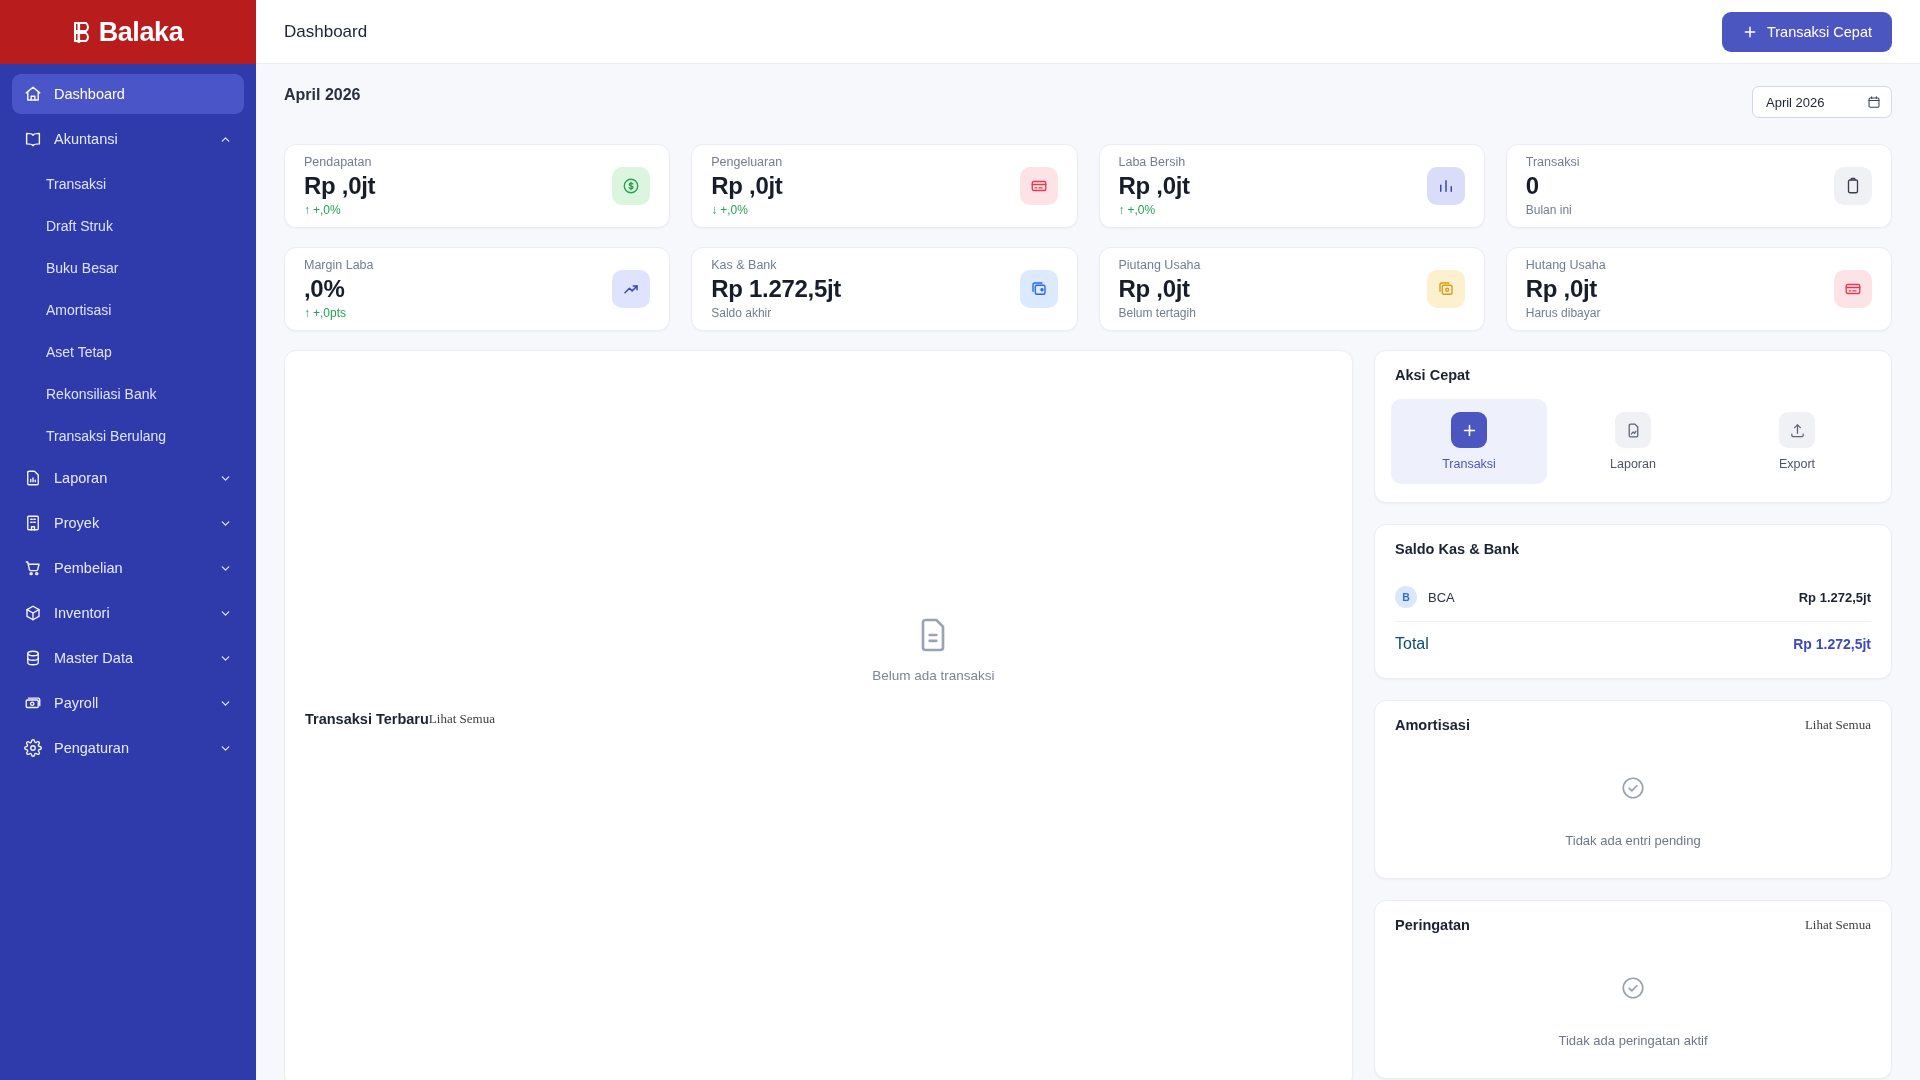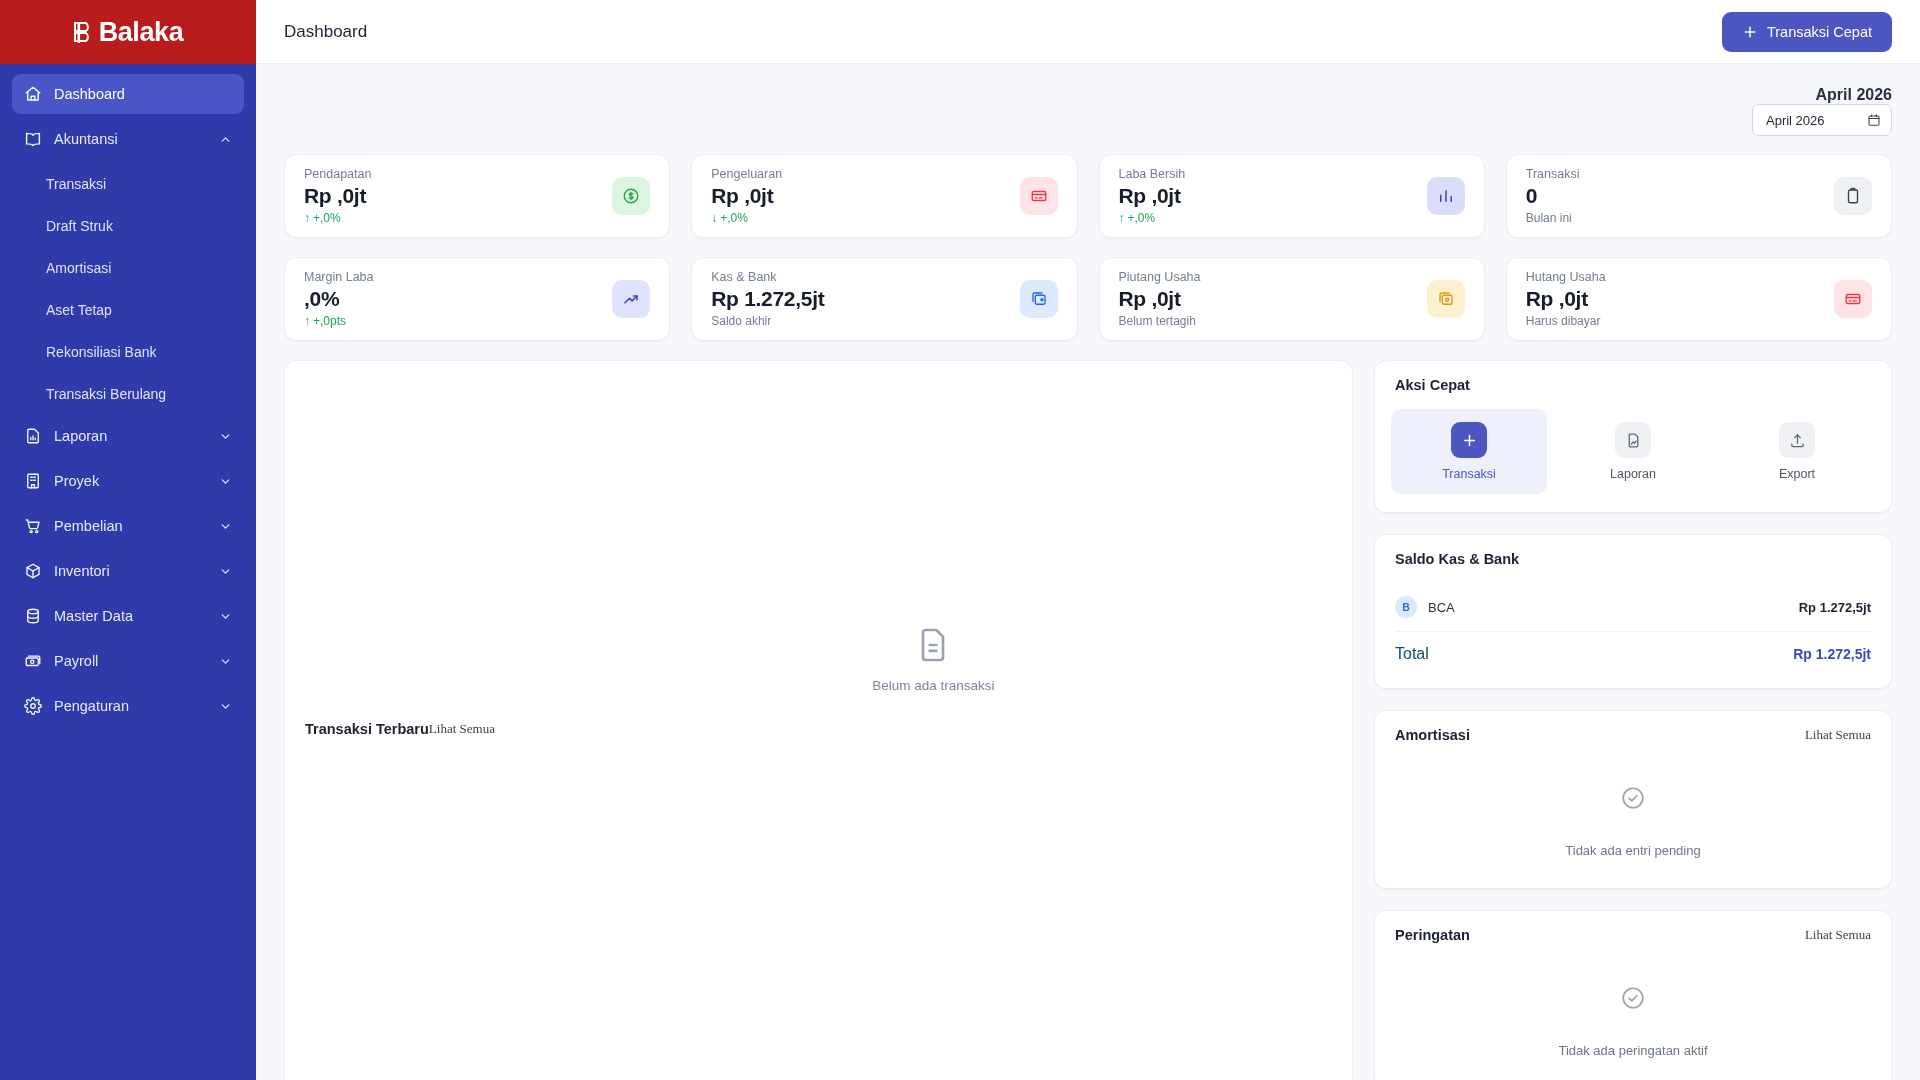--- a/index.html
+++ b/index.html
@@ -56,23 +56,22 @@
     display: inline-flex; align-items: center; gap: 9px;
     height: 40px; padding: 0 20px; border-radius: 9px;
     background: #4c56c0; color: #fff; font-size: 14.5px; font-weight: 500;
     border: none; cursor: pointer;
   }
   .btn-primary svg { width: 16px; height: 16px; }
 
   .content { flex: 1 1 auto; overflow: hidden; padding: 22px 28px 0 28px; }
 
   .content-head {
-    display: flex; align-items: flex-end; justify-content: space-between;
-    margin-bottom: 18px;
-    flex-direction: column;
+    display: flex; align-items: flex-start; justify-content: space-between;
+    margin-bottom: 26px;
   }
   .month-label { font-size: 16px; font-weight: 700; color: #2a3040; }
   .month-picker {
     display: flex; align-items: center; justify-content: space-between; gap: 14px;
     height: 32px; padding: 0 10px 0 13px; min-width: 140px;
     border: 1px solid #d3d7e2; border-radius: 7px; background: #fff;
     font-size: 13px; color: #1e2433; cursor: pointer;
   }
   .month-picker svg { width: 14px; height: 14px; flex:0 0 14px; }
 
@@ -82,21 +81,21 @@
     gap: 21px; margin-bottom: 19px;
   }
   .kpi-card {
     background: #fff; border: 1px solid #ebedf3; border-radius: 12px;
     padding: 17px 19px; height: 84px;
     display: flex; align-items: center; justify-content: space-between;
     box-shadow: 0 1px 2px rgba(20,25,60,.04);
   }
   .kpi-txt { min-width: 0; }
   .kpi-label { font-size: 12.5px; color: #737d91; margin-bottom: 3px; white-space: nowrap; }
-  .kpi-value { font-size: 21px; font-weight: 700; color: #181d2b; letter-spacing: -0.3px; white-space: nowrap; }
+  .kpi-value { font-size: 24px; font-weight: 700; color: #181d2b; letter-spacing: -0.3px; white-space: nowrap; }
   .kpi-sub { font-size: 12px; color: #737d91; margin-top: 3px; white-space: nowrap; }
   .kpi-delta { font-size: 12px; margin-top: 3px; white-space: nowrap; display:flex; align-items:center; gap:3px; }
   .kpi-delta.up { color: #22a355; }
   .kpi-delta.down { color: #22a355; }
   .kpi-icon {
     width: 38px; height: 38px; flex: 0 0 38px; border-radius: 10px;
     display: flex; align-items: center; justify-content: center;
   }
   .kpi-icon svg { width: 18px; height: 18px; }
 
@@ -194,20 +193,23 @@
         <svg class="chev" viewBox="0 0 24 24" fill="none" stroke="#fff" stroke-width="2.4" stroke-linecap="round" stroke-linejoin="round">
             <path d="M6 15l6-6 6 6"></path>
           </svg>
       </div>
 
       <div class="nav-sub">
           <span>Transaksi</span>
         </div>
       <div class="nav-sub">
           <span>Draft Struk</span>
+        </div>
+      <div class="nav-sub">
+          <span>Buku Besar</span>
         </div>
       <div class="nav-sub">
           <span>Amortisasi</span>
         </div>
       <div class="nav-sub">
           <span>Aset Tetap</span>
         </div>
       <div class="nav-sub">
           <span>Rekonsiliasi Bank</span>
         </div>

